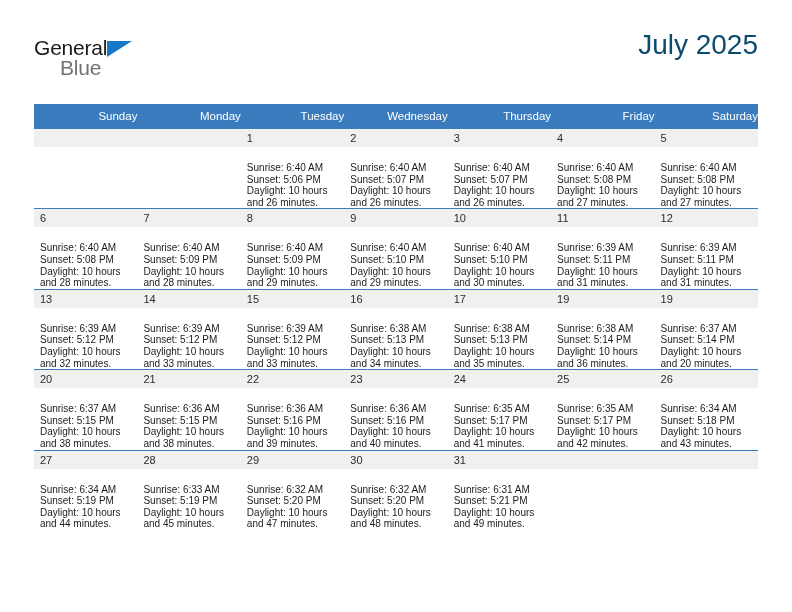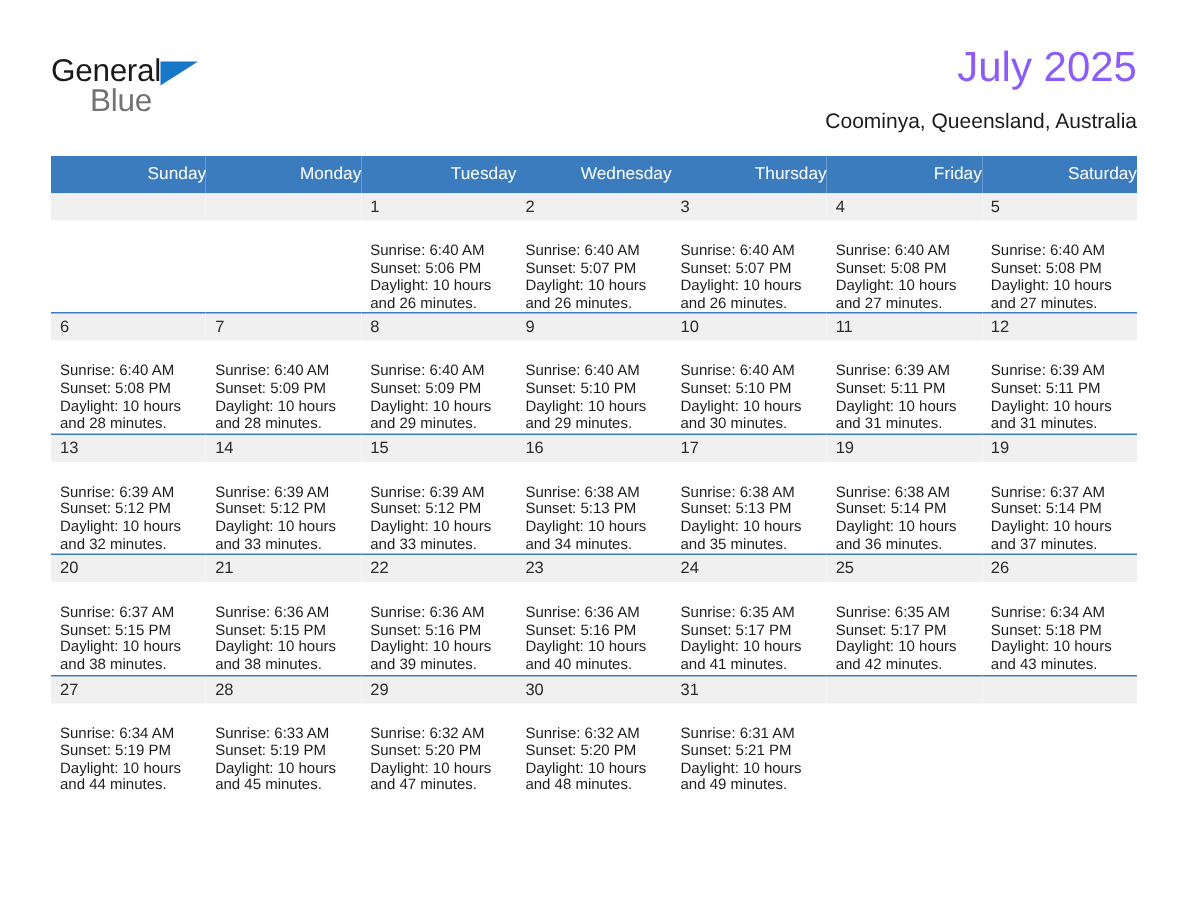--- a/index.html
+++ b/index.html
@@ -66,21 +66,21 @@
   }
 
   .title-block {
     position: absolute;
     right: 0;
     top: 0;
     text-align: right;
   }
   .month-title {
     font-size: 28px;
-    color: #8b5cf6;
+    color: #0c4a6e;
     line-height: 34px;
     white-space: nowrap;
   }
   .location {
     font-size: 14px;
     color: #1c1c1c;
     line-height: 20px;
     margin-top: 8px;
     white-space: nowrap;
   }
@@ -147,21 +147,20 @@
   <div class="topbar">
 
     <div class="logo">
       <span class="logo-general">General</span>
       <span class="logo-tri"></span>
       <span class="logo-blue">Blue</span>
     </div>
 
     <div class="title-block">
       <div class="month-title">July 2025</div>
-      <div class="location">Coominya, Queensland, Australia</div>
     </div>
 
   </div>
 
   <div class="calendar">
     <table class="cal">
       <thead>
         <tr>
           <th>Sunday</th>
           <th>Monday</th>
@@ -345,21 +344,21 @@
                 <div>Daylight: 10 hours</div>
                 <div>and 36 minutes.</div>
               </div>
             </td>
             <td class="daycell">
               <div class="daynum-band">19</div>
               <div class="detail">
                 <div>Sunrise: 6:37 AM</div>
                 <div>Sunset: 5:14 PM</div>
                 <div>Daylight: 10 hours</div>
-                <div>and 37 minutes.</div>
+                <div>and 20 minutes.</div>
               </div>
             </td>
           </tr>
           <tr>
             <td class="daycell">
               <div class="daynum-band">20</div>
               <div class="detail">
                 <div>Sunrise: 6:37 AM</div>
                 <div>Sunset: 5:15 PM</div>
                 <div>Daylight: 10 hours</div>

